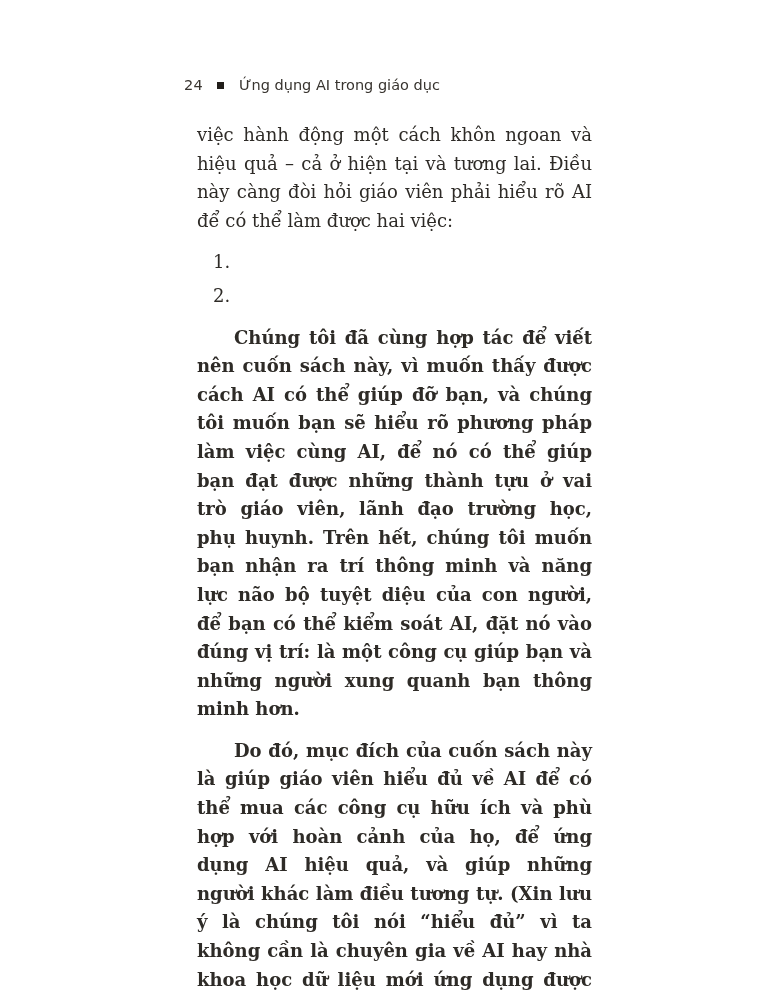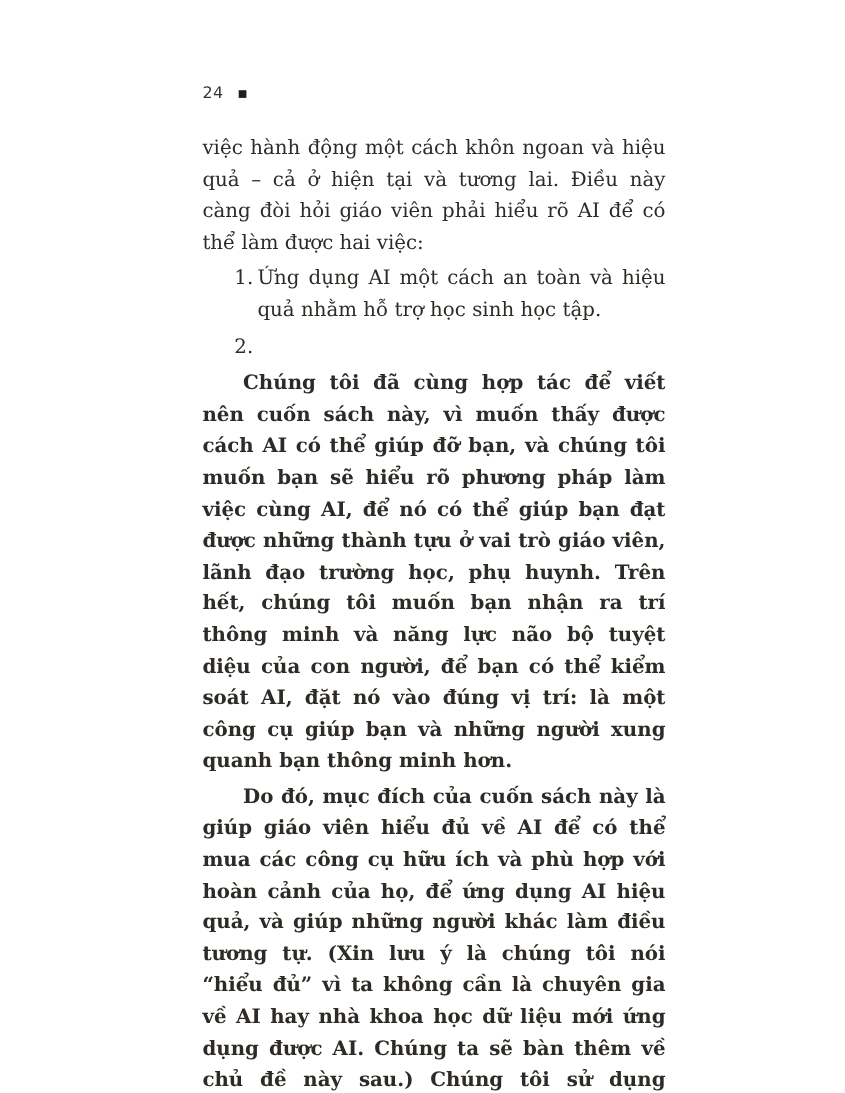--- a/index.html
+++ b/index.html
@@ -41,21 +41,21 @@
     flex: 0 0 auto;
   }
   .body-text {
     margin-top: 27px;
     color: #2e2b27;
     font-size: 18px;
     line-height: 28.6px;
     text-align: justify;
   }
   p.para {
-    margin: 0;
+    margin: 13px;
     padding: 0;
   }
   p.para + * {
     margin-top: 4px;
   }
   p.para.indent {
     text-indent: 37px;
     font-weight: bold;
   }
   .list-item {
@@ -73,27 +73,27 @@
   }
 </style>
 </head>
 <body>
 
 <div class="page">
 
   <div class="running-header">
     <span class="pagenum">24</span>
     <span class="sq-bullet"></span>
+    <span class="title">Ứng dụng AI trong giáo dục</span>
   </div>
 
   <div class="body-text">
       <p class="para">việc hành động một cách khôn ngoan và hiệu quả – cả ở hiện tại và tương lai. Điều này càng đòi hỏi giáo viên phải hiểu rõ AI để có thể làm được hai việc:</p>
       <div class="list-item">
         <span class="num">1.</span>
-        <span class="txt">Ứng dụng AI một cách an toàn và hiệu quả nhằm hỗ trợ học sinh học tập.</span>
       </div>
       <div class="list-item">
         <span class="num">2.</span>
       </div>
       <p class="para indent">Chúng tôi đã cùng hợp tác để viết nên cuốn sách này, vì muốn thấy được cách AI có thể giúp đỡ bạn, và chúng tôi muốn bạn sẽ hiểu rõ phương pháp làm việc cùng AI, để nó có thể giúp bạn đạt được những thành tựu ở vai trò giáo viên, lãnh đạo trường học, phụ huynh. Trên hết, chúng tôi muốn bạn nhận ra trí thông minh và năng lực não bộ tuyệt diệu của con người, để bạn có thể kiểm soát AI, đặt nó vào đúng vị trí: là một công cụ giúp bạn và những người xung quanh bạn thông minh hơn.</p>
       <p class="para indent">Do đó, mục đích của cuốn sách này là giúp giáo viên hiểu đủ về AI để có thể mua các công cụ hữu ích và phù hợp với hoàn cảnh của họ, để ứng dụng AI hiệu quả, và giúp những người khác làm điều tương tự. (Xin lưu ý là chúng tôi nói “hiểu đủ” vì ta không cần là chuyên gia về AI hay nhà khoa học dữ liệu mới ứng dụng được AI. Chúng ta sẽ bàn thêm về chủ đề này sau.) Chúng tôi sử dụng những ví dụ mang tính</p>
     </div>
 
 </div>
 

